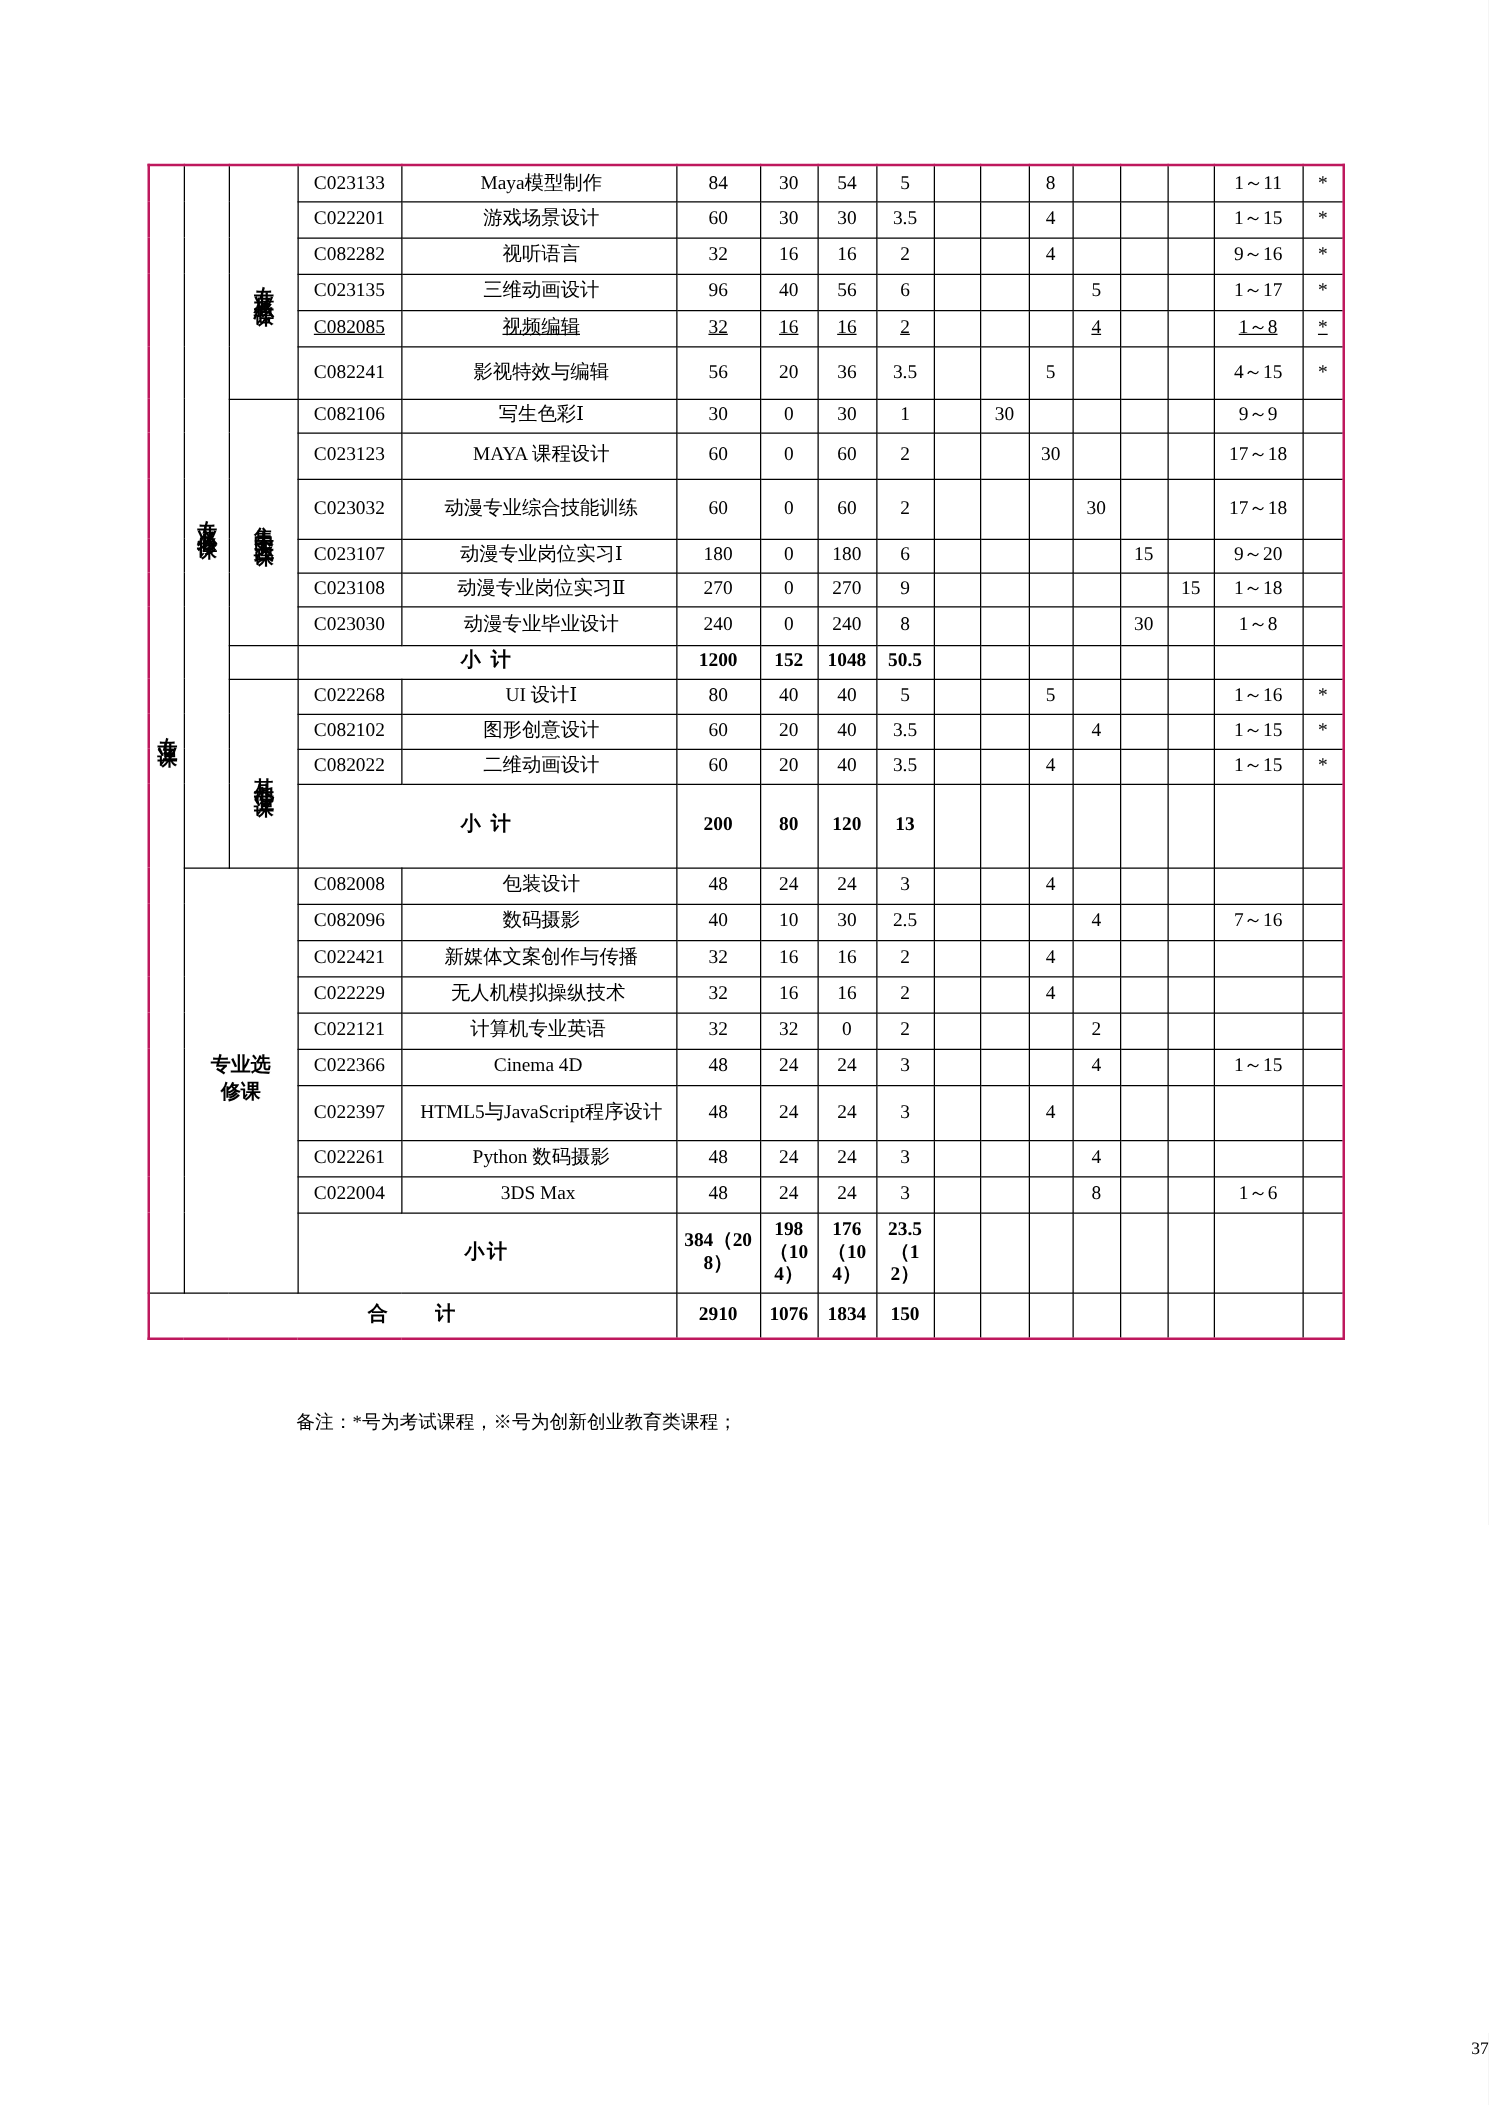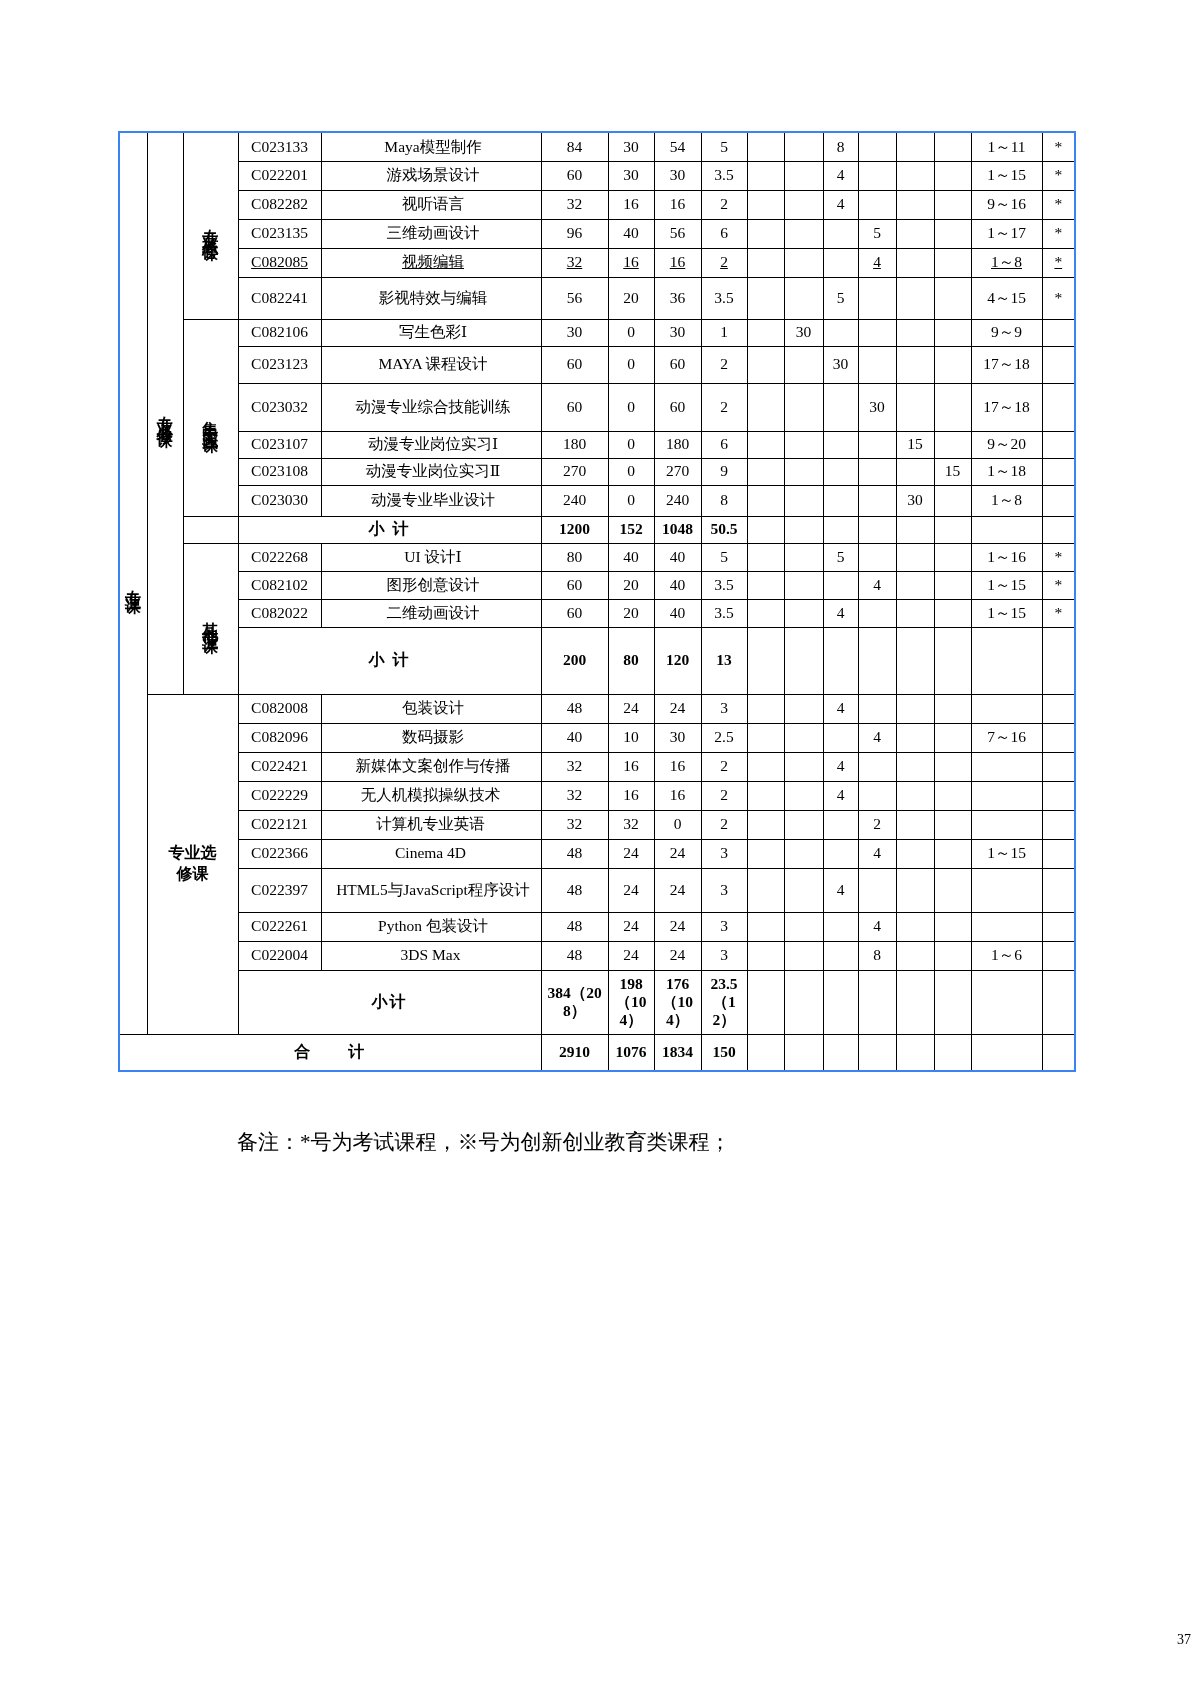--- a/index.html
+++ b/index.html
@@ -7,31 +7,31 @@
     position:relative; width:1191px; height:1684px; margin:0 auto;
     background:#ffffff; color:#000;
     font-family:"Liberation Serif","DejaVu Serif",serif;
   }
   .tablewrap { position:absolute; left:118px; top:131px; }
   table { border-collapse:collapse; table-layout:fixed; }
   td {
     border:1px solid #000; padding:0 2px; text-align:center; vertical-align:middle;
     font-size:15.5px; line-height:1.18; overflow:hidden; word-break:break-all;
   }
-  table { border:2px solid #3b82f6; }
+  table { border:2px solid #be185d; }
   td.name { text-align:center; padding-left:7px; padding-right:3px; }
   td.name.c { text-align:center; padding-left:2px; }
   td.b, .b { font-weight:bold; }
   td.vcell .vin {
     writing-mode:vertical-lr; text-orientation:upright;
     margin:0 auto; font-weight:bold; font-size:16px; letter-spacing:4px; line-height:1.1;
   }
   td.elect .ein { width:52px; margin:0 auto; font-weight:bold; font-size:16px; line-height:1.3; }
   .sub-label { font-weight:bold; font-size:16px; letter-spacing:2px; }
-  .footnote { position:absolute; left:237px; top:1128px; font-size:21px; }
+  .footnote { position:absolute; left:237px; top:1128px; font-size:15px; }
   .pagenum { position:absolute; left:0; right:0; top:1632px; text-align:right; font-size:14px; }
 </style>
 </head>
 <body>
 
 <div class="sheet">
   <div class="tablewrap">
     <table>
       <colgroup>
           <col style="width: 28px;">
@@ -449,21 +449,21 @@
             <td></td>
             <td>4</td>
             <td></td>
             <td></td>
             <td></td>
             <td></td>
             <td></td>
           </tr>
           <tr style="height: 29px;">
             <td>C022261</td>
-            <td class="name">Python 包装设计</td>
+            <td class="name">Python 数码摄影</td>
             <td>48</td>
             <td>24</td>
             <td>24</td>
             <td>3</td>
             <td></td>
             <td></td>
             <td></td>
             <td>4</td>
             <td></td>
             <td></td>

